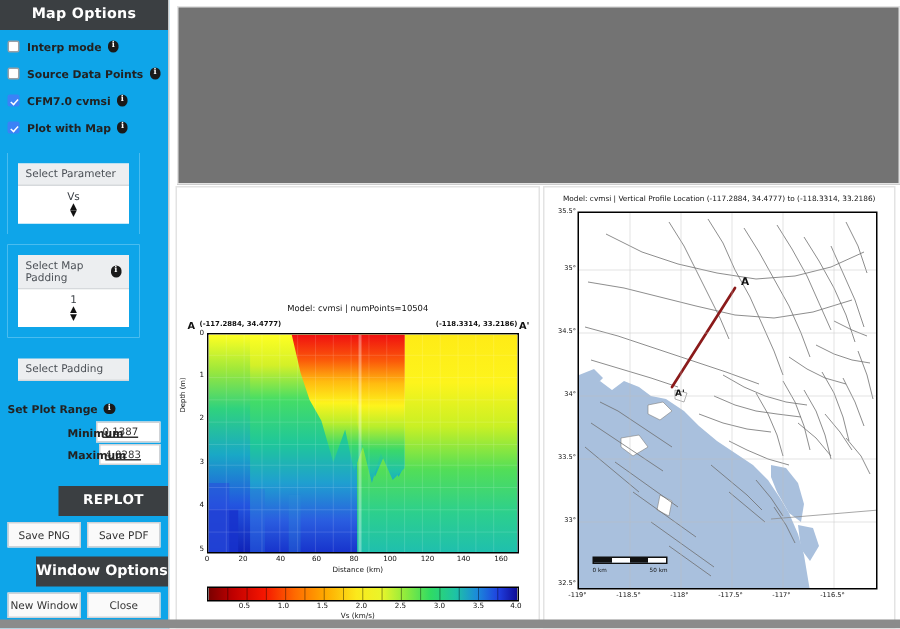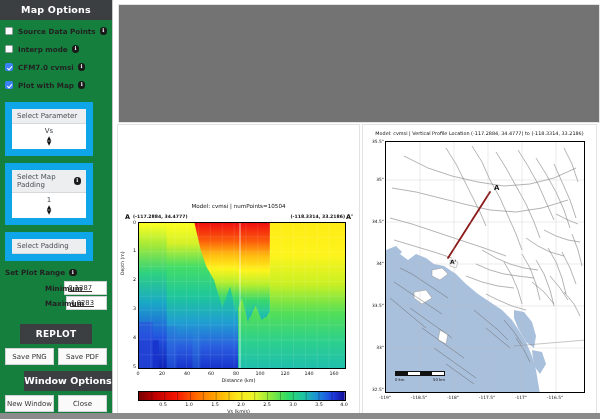--- a/index.html
+++ b/index.html
@@ -6,21 +6,21 @@
   body{
     width:600px;height:419px;overflow:hidden;
     background:#ffffff;
     font-family:"DejaVu Sans","Liberation Sans",sans-serif;
     font-size:7px;color:#222;
   }
   .app{position:relative;width:600px;height:419px;display:flex;}
 
   
   .sidebar{
-    width:113px;height:419px;background:#15803d;
+    width:113px;height:419px;background:#0ea5e9;
     border-right:1px solid #c8c8c8;
     box-sizing:border-box;flex:0 0 113px;position:relative;
   }
   .panel-header{
     background:#3b3f42;color:#ffffff;text-align:center;
     font-weight:bold;font-size:9.5px;letter-spacing:.2px;
     padding:4px 0 5px 0;
   }
   .chk-list{padding:6px 0 4px 5px;}
   .chk-row{display:flex;align-items:center;margin:0 0 8px 0;height:10px;}
@@ -55,21 +55,21 @@
 
   .range-wrap{margin:2px 5px 0 5px;}
   .range-head{display:flex;align-items:center;font-size:7.2px;font-weight:bold;color:#222;margin-bottom:4px;}
   .range-row{display:flex;align-items:center;justify-content:flex-end;margin-bottom:1px;height:14px;}
   .range-lbl{font-size:7.2px;font-weight:bold;color:#222;margin-right:-18px;z-index:2;padding-left:40px;}
   .range-input{
     width:62px;height:14px;box-sizing:border-box;border:1px solid #cfd3d7;
     background:#fff;font-size:6.8px;color:#333;padding:0 0 0 3px;line-height:13px;text-decoration:underline;
   }
 
-  .replot-wrap{text-align:center;margin-top:14px;}
+  .replot-wrap{text-align:right;margin-top:14px;}
   .btn-dark{
     display:inline-block;background:#3b3f42;color:#fff;font-size:9px;font-weight:bold;
     padding:5px 16px;letter-spacing:.3px;
   }
   .btn-row{display:flex;gap:4px;margin:4px 5px 0 5px;}
   .btn-light{
     flex:1;text-align:center;background:#fafafa;border:1px solid #cfd3d7;
     font-size:7px;color:#333;padding:3.5px 0;
   }
   .win-opts{margin-top:6px;}
@@ -145,26 +145,26 @@
 <body>
 
 <div class="app">
 
   <div class="sidebar">
     <div class="panel-header">Map Options</div>
 
     <div class="chk-list">
       <div class="chk-row">
         <span class="cbox"></span>
-        <span class="chk-label">Source Data Points</span>
+        <span class="chk-label">Interp mode</span>
         <span class="info">i</span>
       </div>
       <div class="chk-row">
         <span class="cbox"></span>
-        <span class="chk-label">Interp mode</span>
+        <span class="chk-label">Source Data Points</span>
         <span class="info">i</span>
       </div>
       <div class="chk-row">
         <span class="cbox on"></span>
         <span class="chk-label">CFM7.0 cvmsi</span>
         <span class="info">i</span>
       </div>
       <div class="chk-row">
         <span class="cbox on"></span>
         <span class="chk-label">Plot with Map</span>

